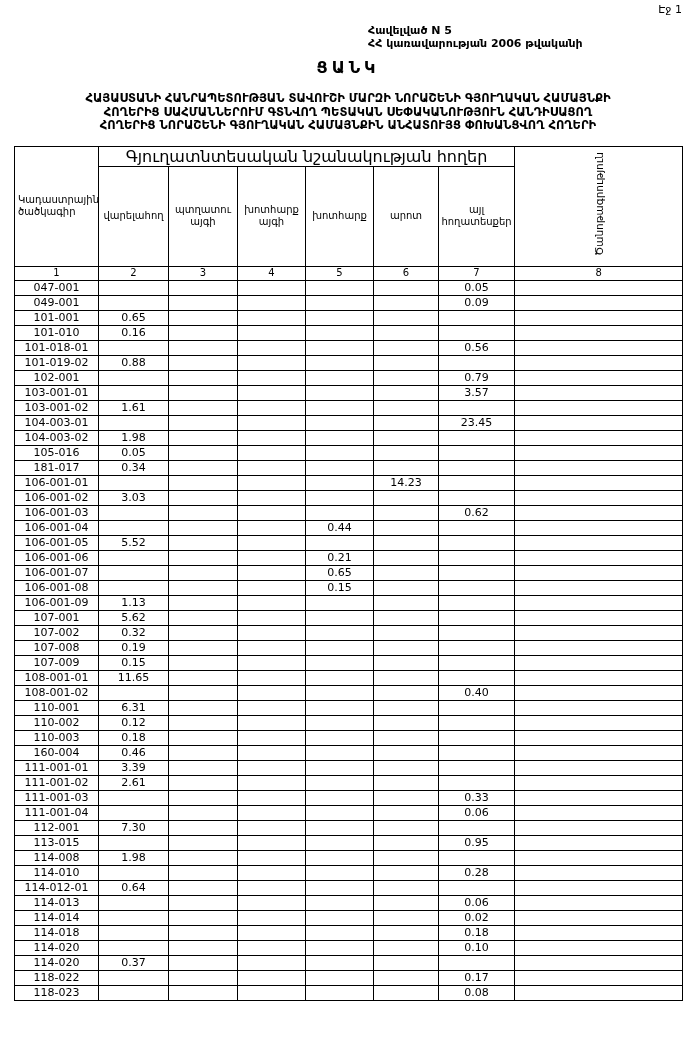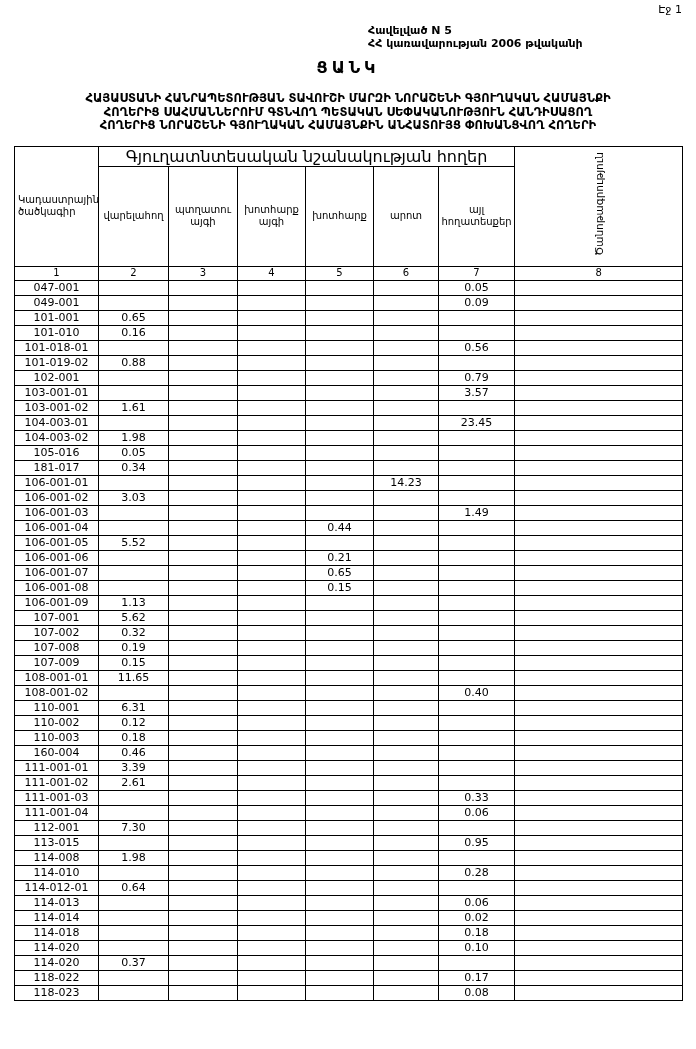--- a/index.html
+++ b/index.html
@@ -312,21 +312,21 @@
           <td></td>
           <td></td>
         </tr>
         <tr>
           <td>106-001-03</td>
           <td></td>
           <td></td>
           <td></td>
           <td></td>
           <td></td>
-          <td>1.49</td>
+          <td>0.62</td>
           <td></td>
         </tr>
         <tr>
           <td>106-001-04</td>
           <td></td>
           <td></td>
           <td></td>
           <td>0.44</td>
           <td></td>
           <td></td>

